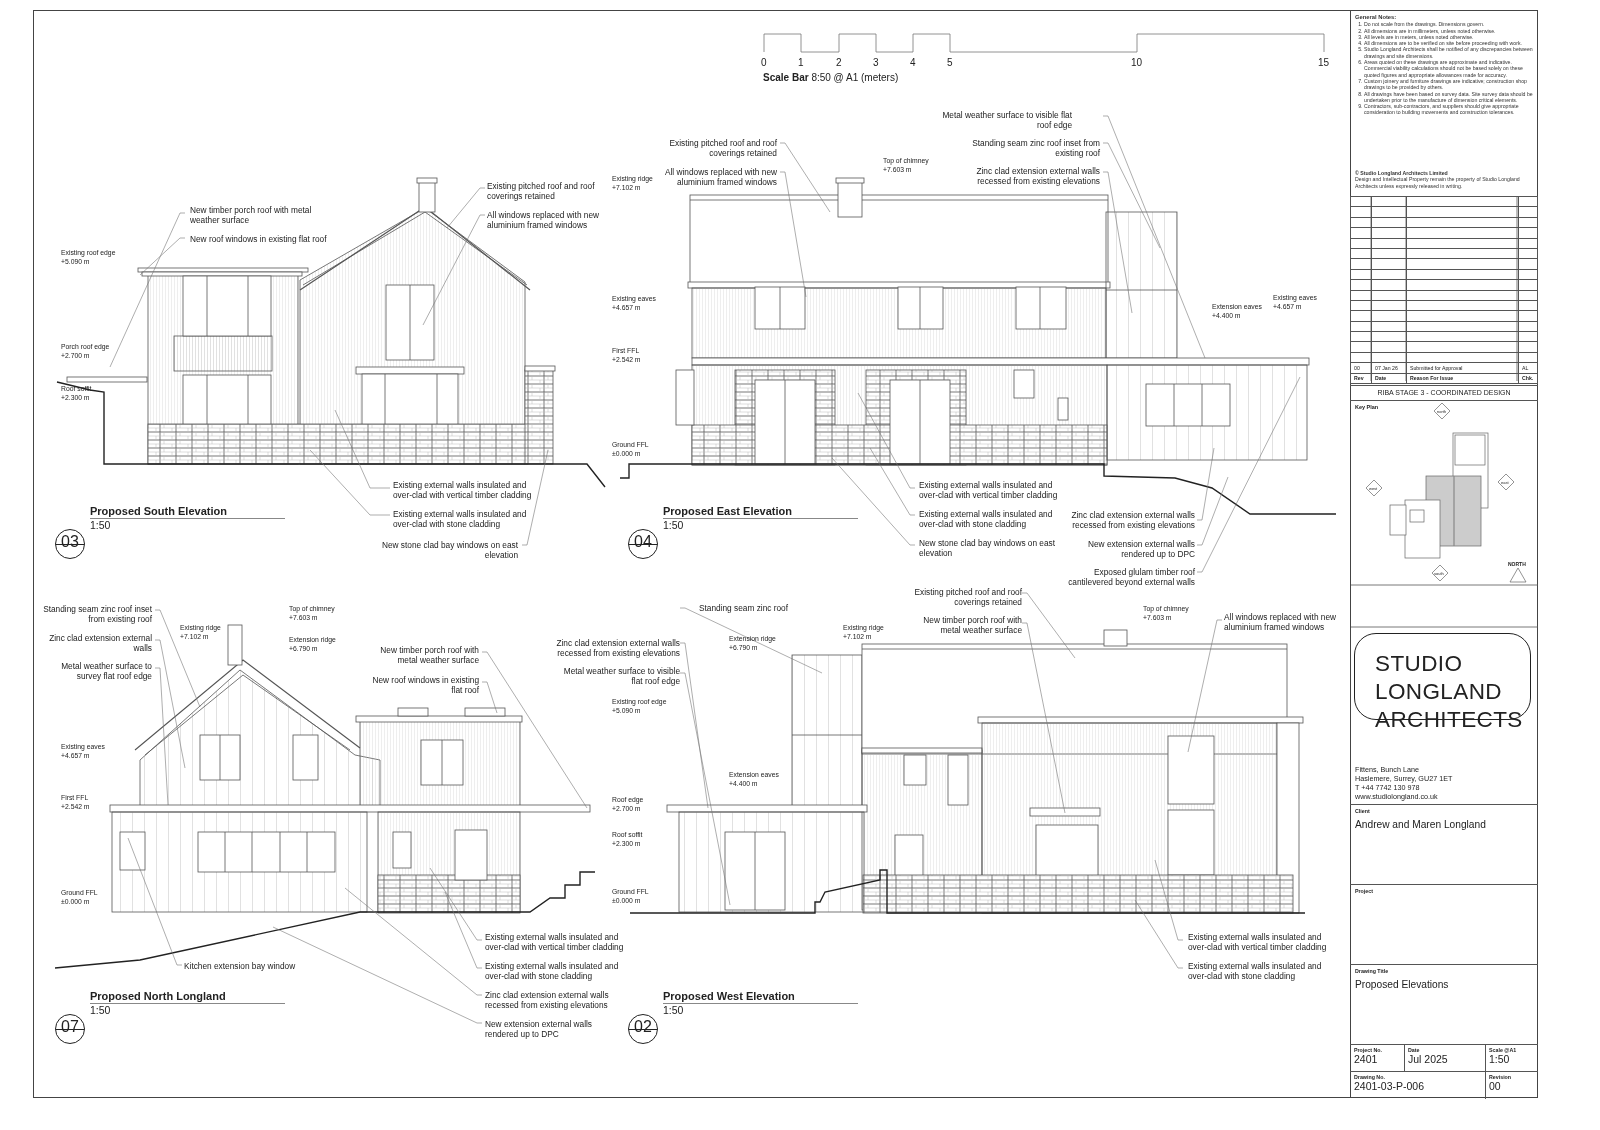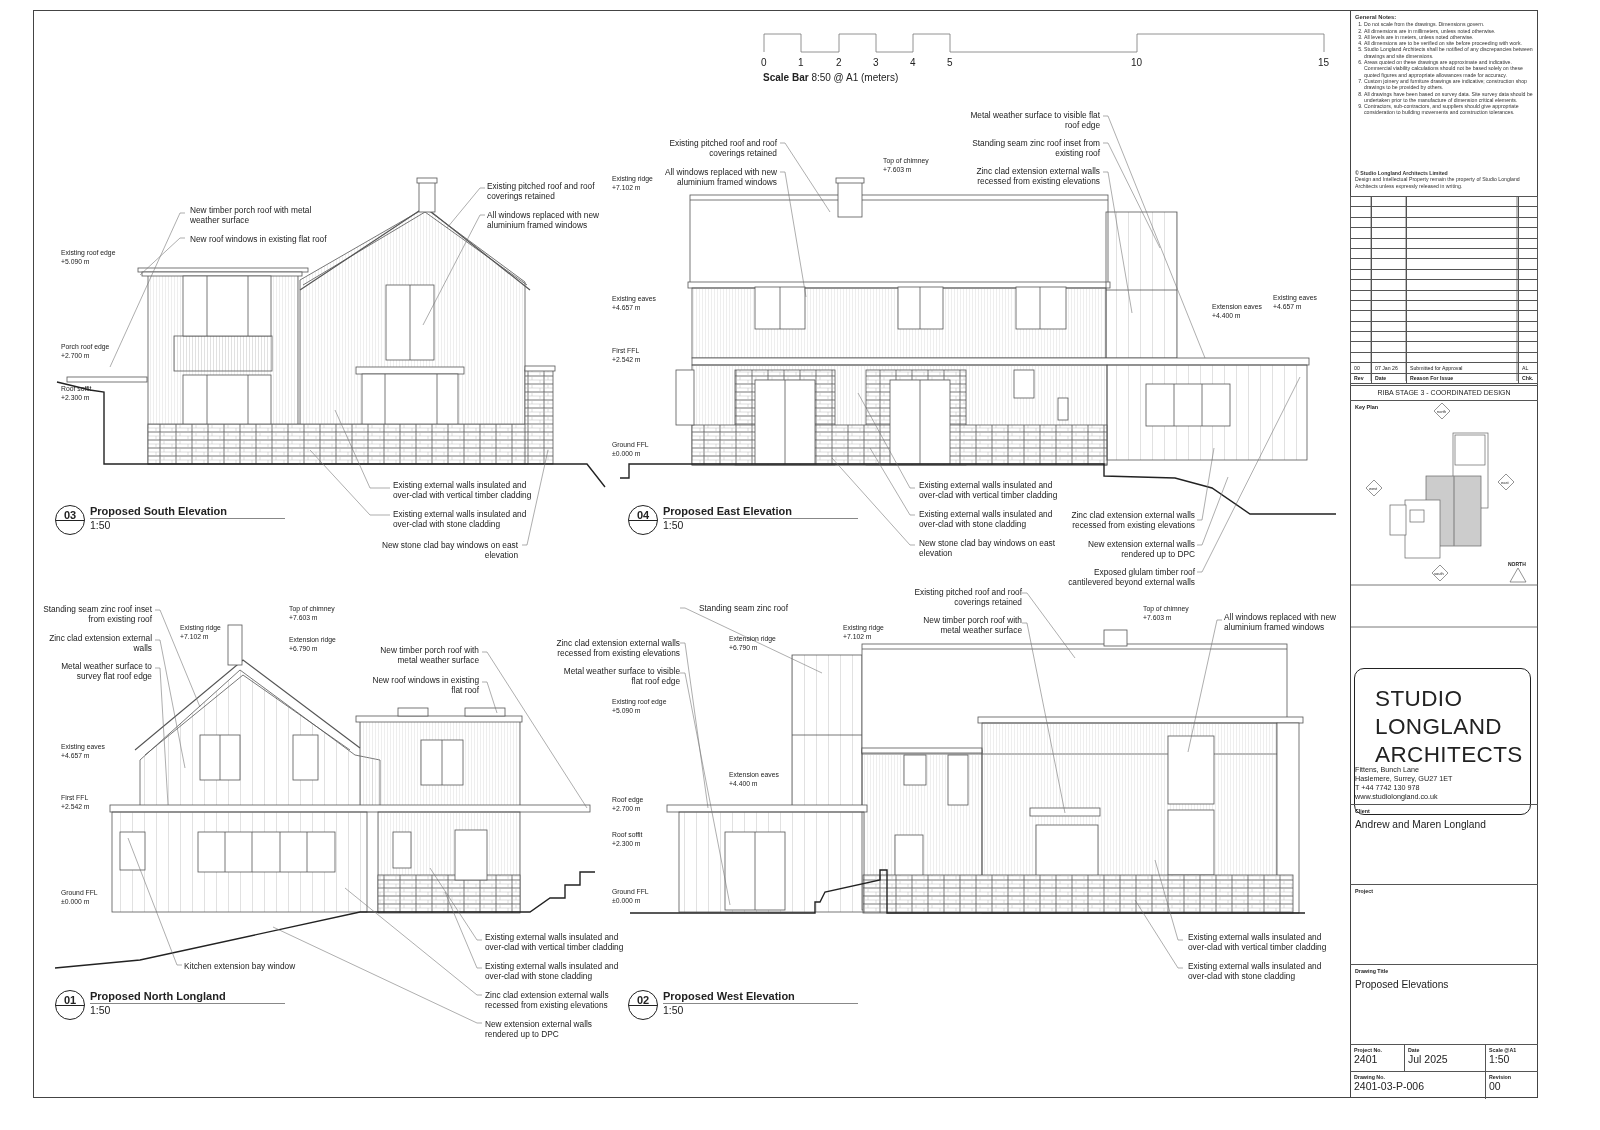--- a/index.html
+++ b/index.html
@@ -4,38 +4,38 @@
 <style>
   html,body{margin:0;padding:0;background:#fff;}
   body{width:1600px;height:1130px;position:relative;overflow:hidden;font-family:"Liberation Sans",sans-serif;color:#222;}
   .sheet{position:absolute;left:33px;top:10px;width:1505px;height:1088px;border:1px solid #444;box-sizing:border-box;}
   svg.draw{position:absolute;left:0;top:0;}
   .lbl{position:absolute;font-size:8.3px;line-height:10px;color:#222;white-space:pre-line;}
   .lbl.r{text-align:right;}
   .lev{position:absolute;font-size:6.8px;line-height:9px;color:#222;white-space:pre-line;}
   .title-block{position:absolute;left:1350px;top:10px;width:188px;height:1088px;border-left:1px solid #444;box-sizing:border-box;}
   .vtitle{position:absolute;display:flex;align-items:flex-start;}
-  .vtitle .num{width:30px;height:30px;border:1.3px solid #222;border-radius:50%;box-sizing:border-box;display:flex;align-items:flex-start;justify-content:center;font-weight:bold;font-size:11px;padding-top:3px;position:relative;}
+  .vtitle .num{width:30px;height:30px;border:1.3px solid #222;border-radius:50%;box-sizing:border-box;display:flex;align-items:flex-start;justify-content:center;font-weight:normal;font-size:16px;padding-top:3px;position:relative;margin-top:24px;}
   .vtitle .num::after{content:"";position:absolute;left:0;right:0;top:14px;border-top:1px solid #222;}
   .vtitle .txt{margin-left:5px;}
   .vtitle .name{font-weight:bold;font-size:11px;line-height:12px;border-bottom:1px solid #888;width:195px;padding-bottom:1px;}
   .vtitle .scale{font-size:10.5px;line-height:13px;}
   .scalebar-label{position:absolute;left:763px;top:72px;font-size:10px;}
   .scalebar-label b{font-weight:bold;text-align:right;}
   .sb-num{position:absolute;top:57px;font-size:10px;}
   .notes{position:absolute;left:1355px;top:14px;width:180px;font-size:5.2px;line-height:6.3px;color:#333;}
   .notes .h{font-weight:bold;font-size:5.8px;margin-bottom:1px;}
   .notes ol{margin:0;padding-left:9px;}
   .copy{position:absolute;left:1355px;top:170px;width:180px;font-size:5.2px;line-height:6.3px;color:#333;}
   .copy .h{font-weight:bold;}
   table.rev{position:absolute;left:1350px;top:196px;width:188px;border-collapse:collapse;font-size:5.2px;}
   table.rev td{border:1px solid #555;height:9.4px;padding:0 3px;}
   .riba{position:absolute;left:1350px;top:385px;width:188px;height:14px;border-top:1px solid #555;border-bottom:1px solid #555;font-size:7px;text-align:center;line-height:14px;}
   .keyplan-lbl{position:absolute;left:1355px;top:404px;font-size:5.5px;font-weight:bold;}
-  .logo{position:absolute;left:1354px;top:668px;width:177px;height:147px;border:1.5px solid #222;border-radius:10px;box-sizing:border-box;}
+  .logo{position:absolute;left:1354px;top:633px;width:177px;height:87px;border:1.5px solid #222;border-radius:22px;box-sizing:border-box;}
   .logo .t{position:absolute;left:20px;top:16px;font-size:22.5px;line-height:28px;letter-spacing:0.4px;color:#222;}
   .addr{position:absolute;left:1355px;top:765px;font-size:7.2px;line-height:9px;}
   .sec{position:absolute;left:1350px;width:188px;border-top:1px solid #555;}
   .sec .cap{font-size:5.3px;font-weight:bold;margin:3px 0 0 5px;}
   .sec .val{font-size:10.2px;line-height:12px;margin:5px 0 0 5px;}
   .cell{position:absolute;border-top:1px solid #555;}
   .cell .cap{font-size:5.3px;font-weight:bold;margin:2px 0 0 4px;}
   .cell .val{font-size:10.5px;margin:0 0 0 4px;line-height:12px;}
 </style>
 </head>
@@ -286,21 +286,21 @@
 <div class="lev" style="left:612px;top:440px">Ground FFL
 ±0.000 m</div>
 <div class="lev" style="left:1212px;top:302px">Extension eaves
 +4.400 m</div>
 <div class="lev" style="left:1273px;top:293px">Existing eaves
 +4.657 m</div>
 <div class="lbl r" style="left:620px;top:138px;width:157px">Existing pitched roof and roof
 coverings retained</div>
 <div class="lbl r" style="left:620px;top:167px;width:157px">All windows replaced with new
 aluminium framed windows</div>
-<div class="lbl r" style="left:940px;top:110px;width:160px">Metal weather surface to visible flat
+<div class="lbl r" style="left:912px;top:110px;width:160px">Metal weather surface to visible flat
 roof edge</div>
 <div class="lbl r" style="left:940px;top:138px;width:160px">Standing seam zinc roof inset from
 existing roof</div>
 <div class="lbl r" style="left:940px;top:166px;width:160px">Zinc clad extension external walls
 recessed from existing elevations</div>
 <div class="lbl" style="left:919px;top:480px">Existing external walls insulated and
 over-clad with vertical timber cladding</div>
 <div class="lbl" style="left:919px;top:509px">Existing external walls insulated and
 over-clad with stone cladding</div>
 <div class="lbl" style="left:919px;top:538px">New stone clad bay windows on east
@@ -384,21 +384,21 @@
     </div>
 </div>
 <div class="vtitle" style="left:628px;top:505px">
   <div class="num">04</div>
   <div class="txt">
       <div class="name">Proposed East Elevation</div>
       <div class="scale">1:50</div>
     </div>
 </div>
 <div class="vtitle" style="left:55px;top:990px">
-  <div class="num">01</div>
+  <div class="num">07</div>
   <div class="txt">
       <div class="name">Proposed North Longland</div>
       <div class="scale">1:50</div>
     </div>
 </div>
 <div class="vtitle" style="left:628px;top:990px">
   <div class="num">02</div>
   <div class="txt">
       <div class="name">Proposed West Elevation</div>
       <div class="scale">1:50</div>

